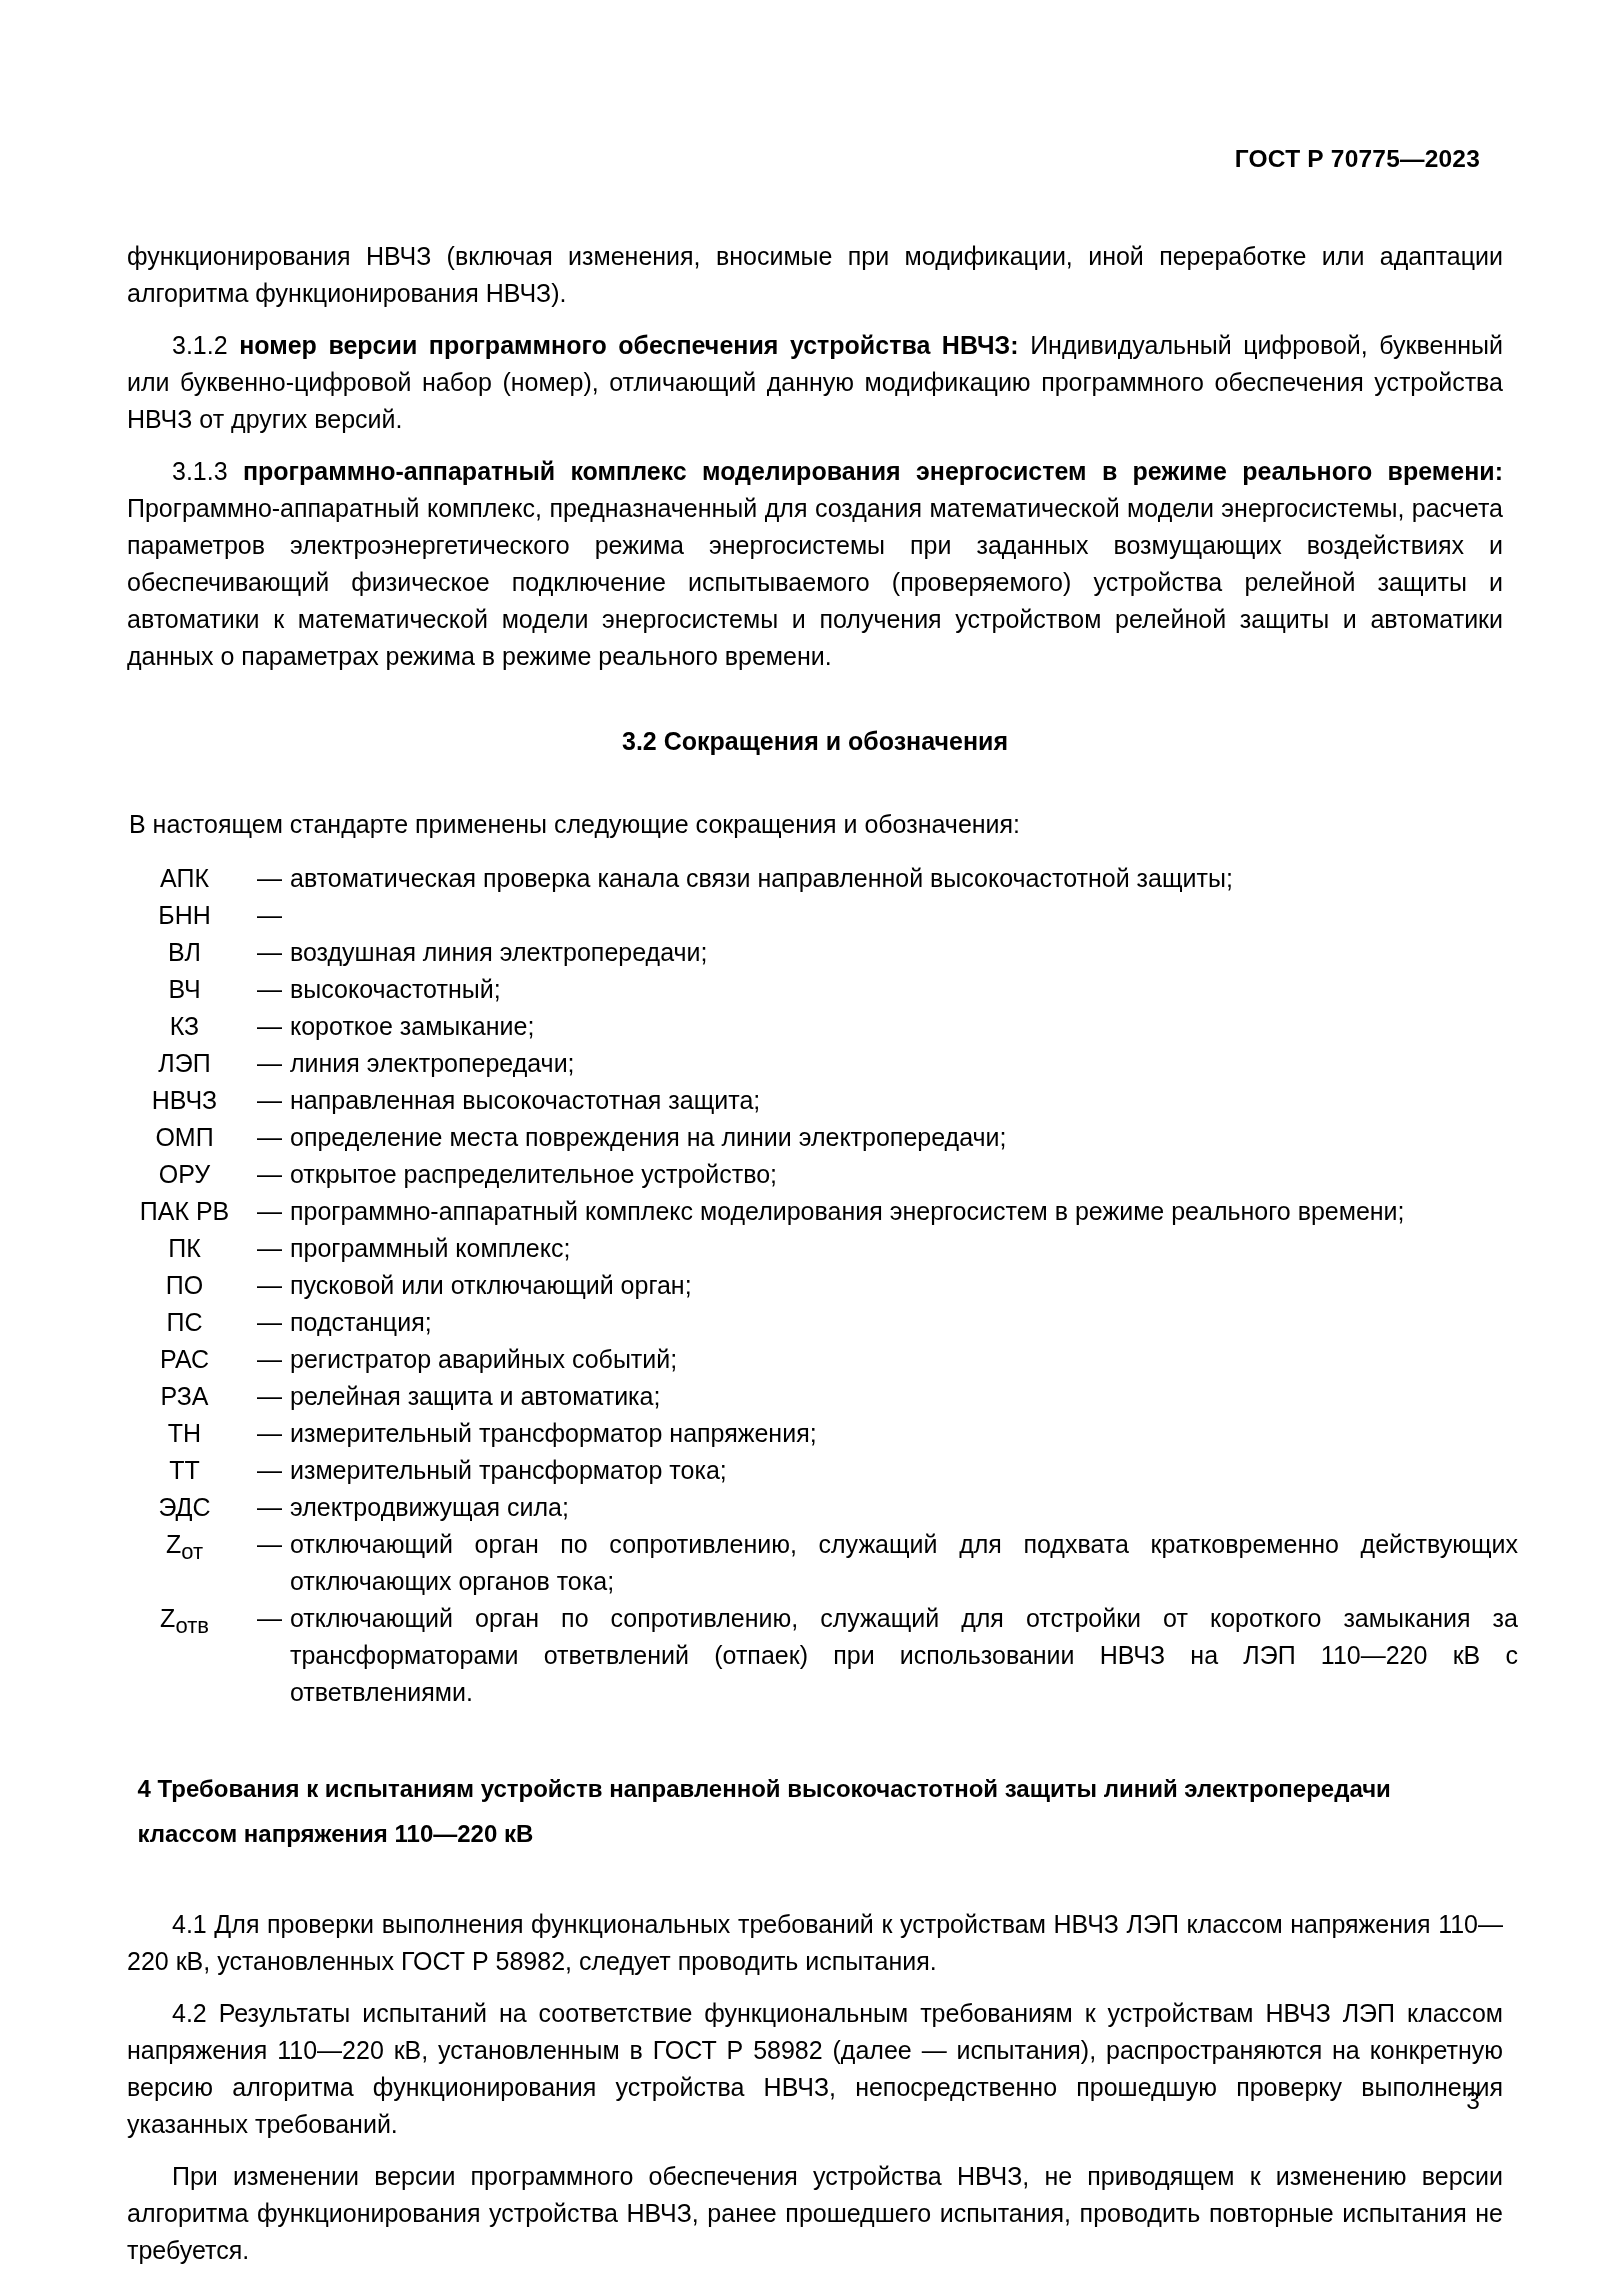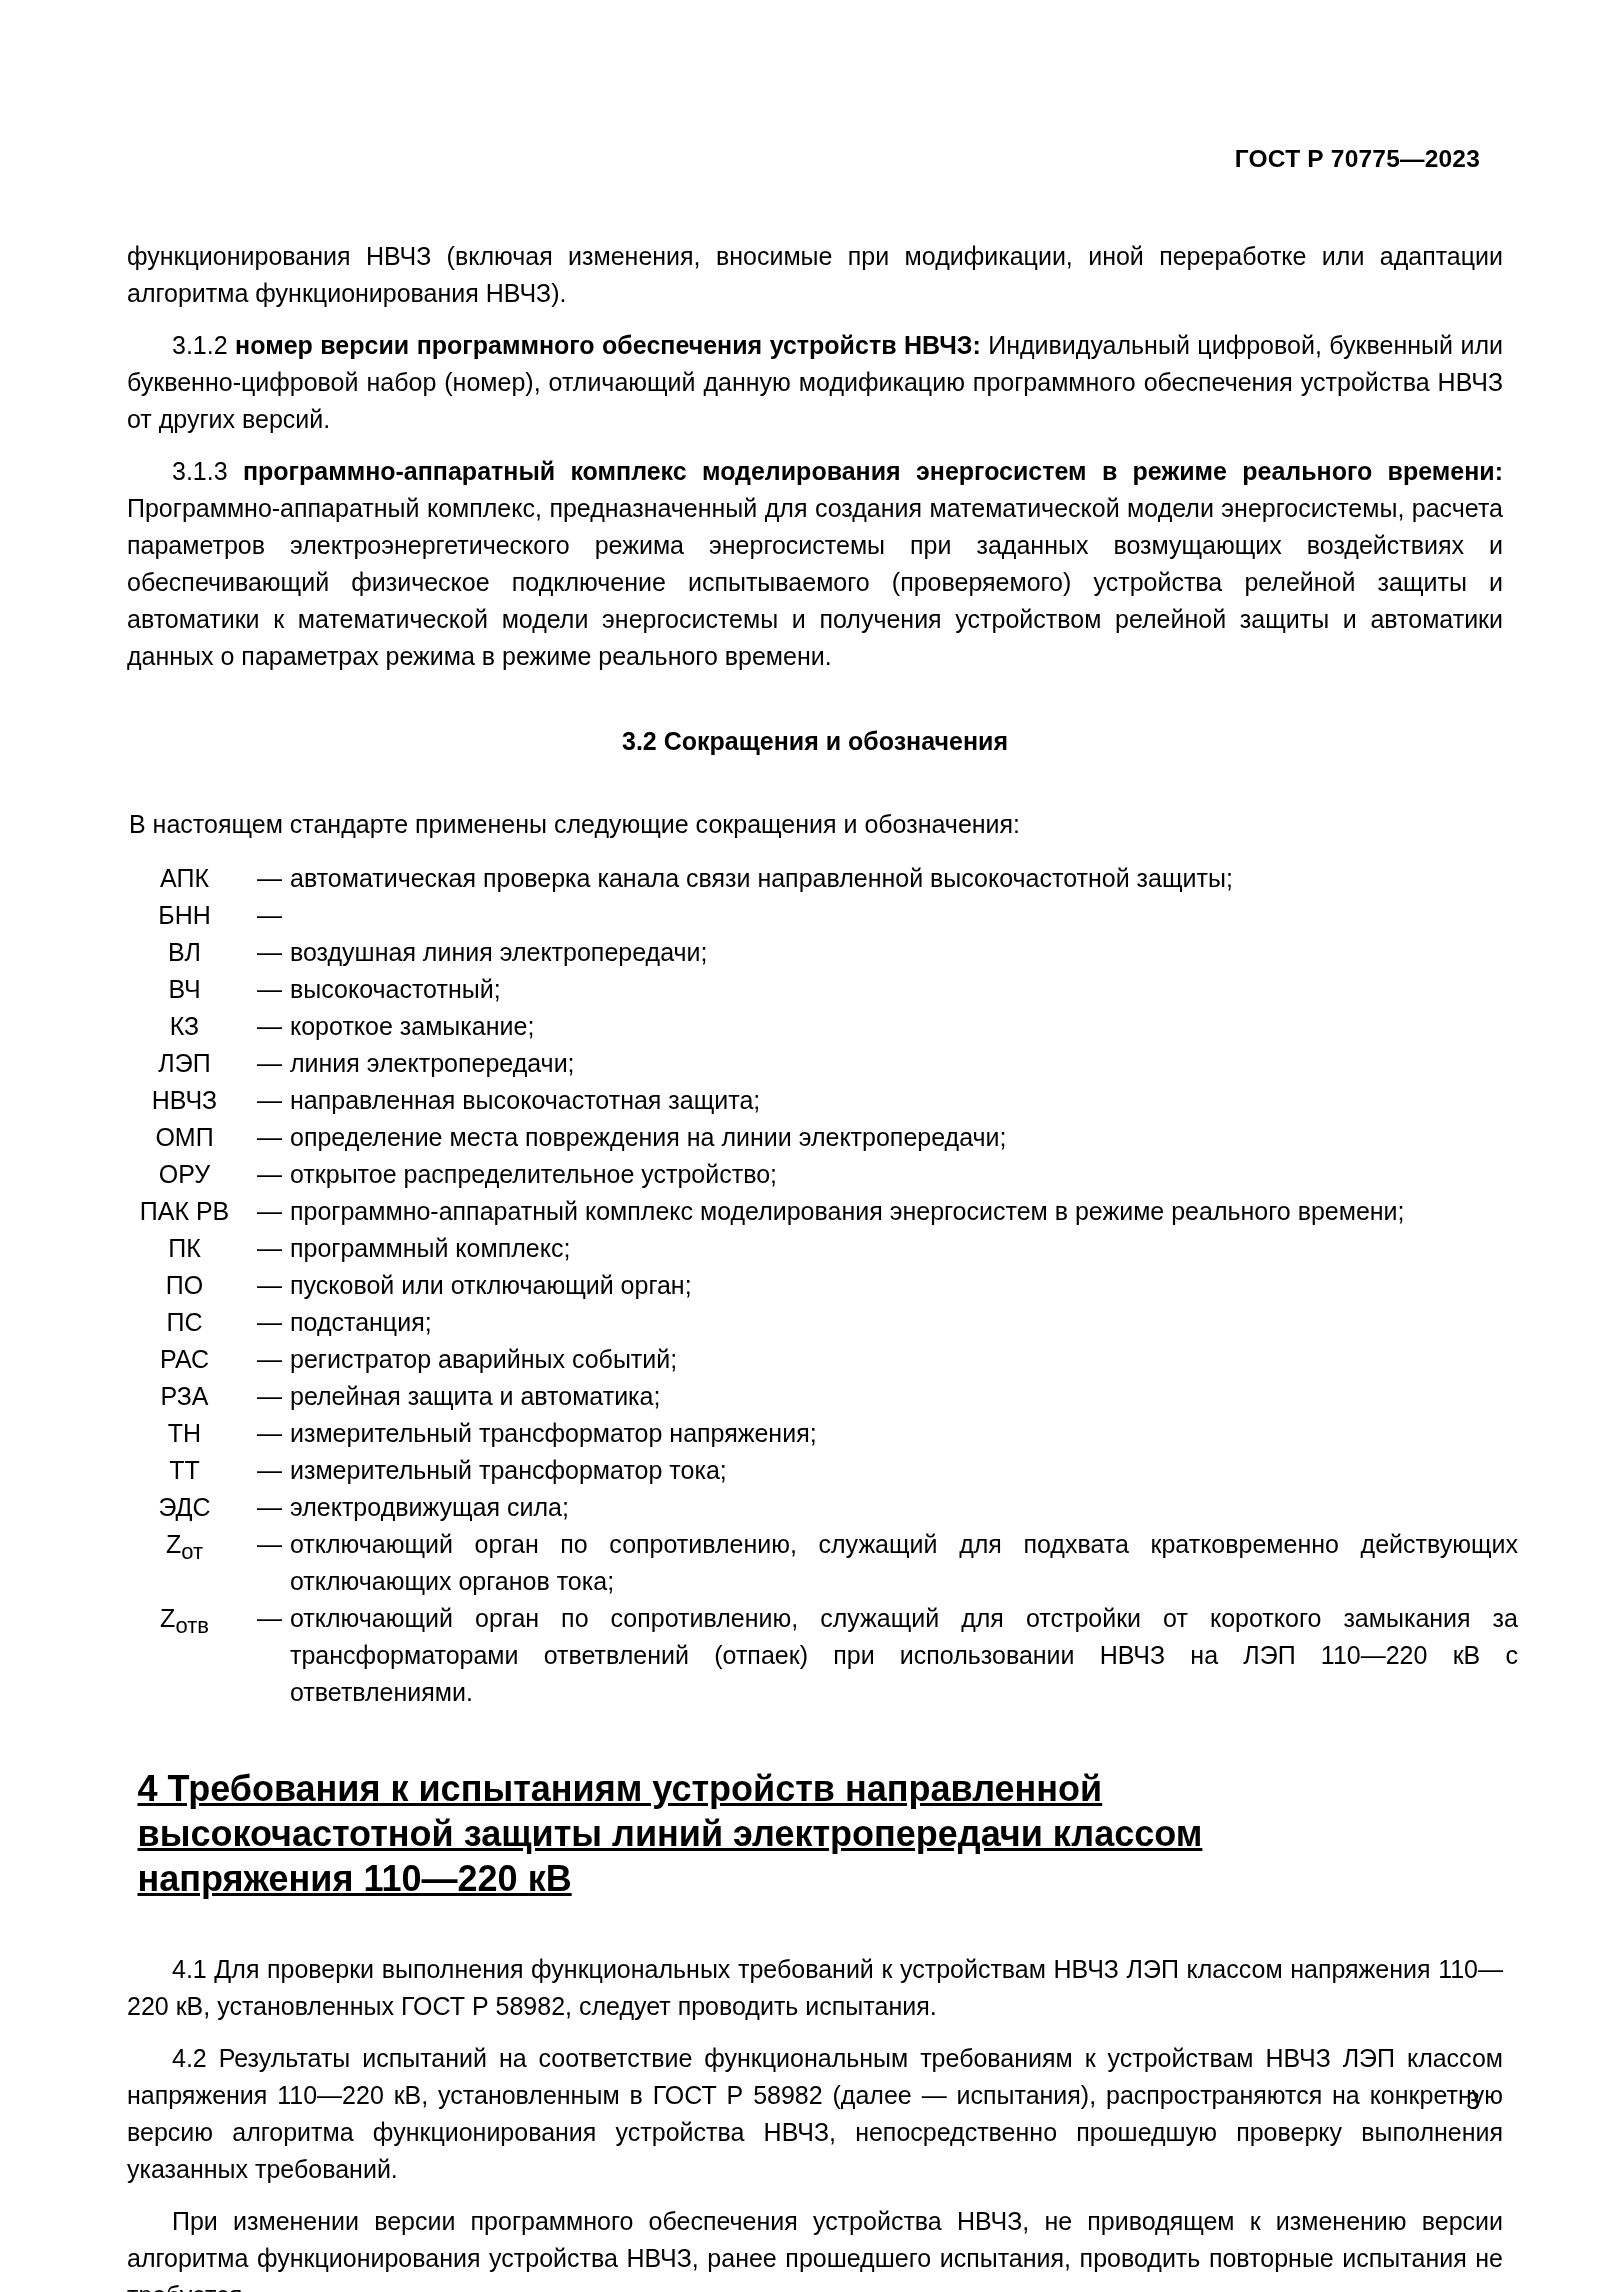--- a/index.html
+++ b/index.html
@@ -107,25 +107,24 @@
     vertical-align: baseline;
     position: relative;
     top: 5.9px;
   }
 
   
   .gap-before-h1 { height: 55px; }
   .gap-after-h1 { height: 35px; }
   h1.mainhead {
     margin: 0 0 0 25.5px;
-    font-size: 36px;
+    font-size: 24px;
     font-weight: bold;
     line-height: 45px;
     max-width: 1264px;
-    text-decoration: underline;
   }
 
   
   .folio {
     position: absolute;
     bottom: 178px;
     right: 145px;
     font-size: 24.5px;
   }
 </style>
@@ -133,21 +132,21 @@
 <body>
 
 <div class="page">
 
   <div class="page-header">ГОСТ Р 70775—2023</div>
 
   <div class="content">
 
     <p class="body">функционирования НВЧЗ (включая изменения, вносимые при модификации, иной переработке или адаптации алгоритма функционирования НВЧЗ).</p>
 
-    <p class="body indent"><span>3.1.2</span><span> </span><span class="term">номер версии программного обеспечения устройств НВЧЗ:</span><span> </span><span>Индивидуальный цифровой, буквенный или буквенно-цифровой набор (номер), отличающий данную модификацию программного обеспечения устройства НВЧЗ от других версий.</span></p>
+    <p class="body indent"><span>3.1.2</span><span> </span><span class="term">номер версии программного обеспечения устройства НВЧЗ:</span><span> </span><span>Индивидуальный цифровой, буквенный или буквенно-цифровой набор (номер), отличающий данную модификацию программного обеспечения устройства НВЧЗ от других версий.</span></p>
 
     <p class="body indent"><span>3.1.3</span><span> </span><span class="term">программно-аппаратный комплекс моделирования энергосистем в режиме реального времени:</span><span> </span><span>Программно-аппаратный комплекс, предназначенный для создания математической модели энергосистемы, расчета параметров электроэнергетического режима энергосистемы при заданных возмущающих воздействиях и обеспечивающий физическое подключение испытываемого (проверяемого) устройства релейной защиты и автоматики к математической модели энергосистемы и получения устройством релейной защиты и автоматики данных о параметрах режима в режиме реального времени.</span></p>
 
     <div class="gap-before-subhead"></div>
 
     <h2 class="subhead">3.2 Сокращения и обозначения</h2>
 
     <div class="gap-after-subhead"></div>
 
     <p class="lead-in">В настоящем стандарте применены следующие сокращения и обозначения:</p>

